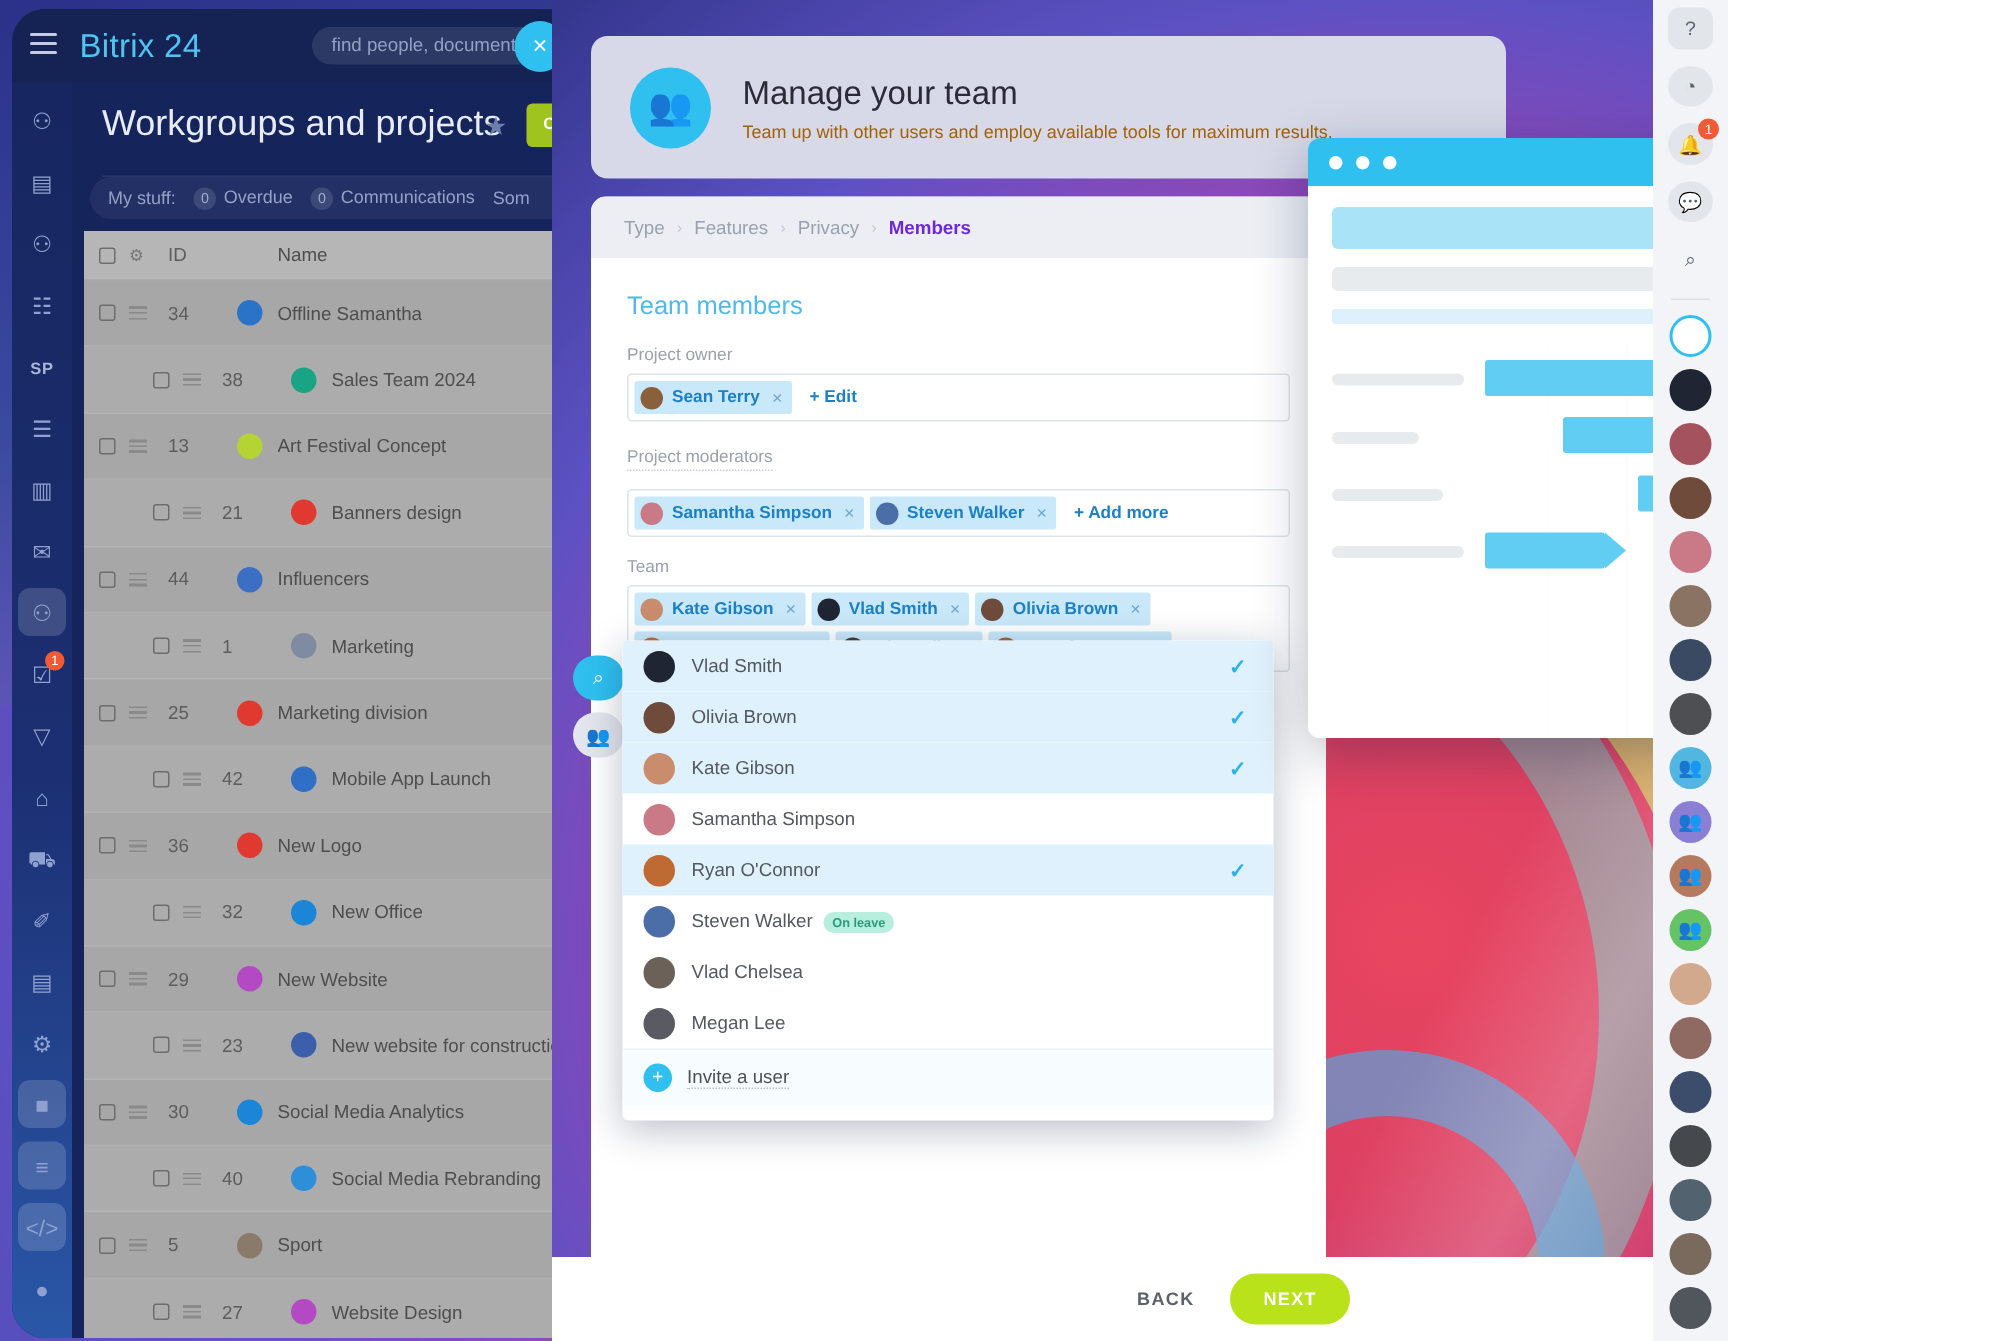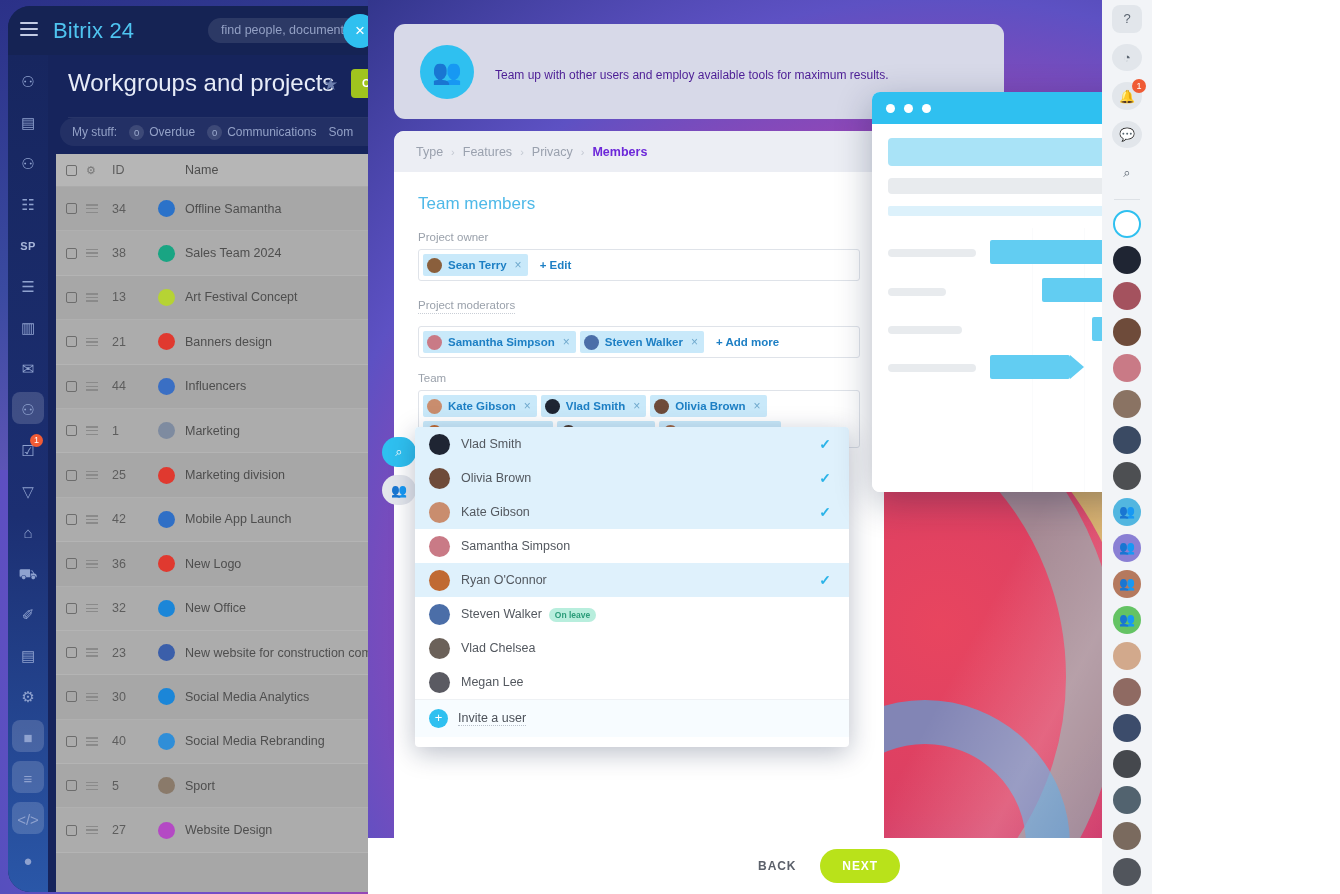--- a/index.html
+++ b/index.html
@@ -127,21 +127,21 @@
     background: #a7a7a7; overflow: hidden;
   }
   .grid-head {
     height: 33px; background: #b6b6b6; display: flex; align-items: center;
     font-size: 12.5px; color: #4a4a4a; border-bottom: 1px solid rgba(0,0,0,.06);
   }
   .grid-row {
     height: 44.4px; display: flex; align-items: center;
     font-size: 12.5px; color: #555; border-bottom: 1px solid rgba(255,255,255,.10);
   }
-  .grid-row.alt { background: rgba(255,255,255,.06); }
+  .grid-row.alt { background: rgba(255,255,255,.06); padding-left: 36px; }
   .c-chk { width: 30px; display: flex; justify-content: center; }
   .c-chk .box { width: 11px; height: 11px; border: 1.3px solid #6d6d6d; border-radius: 2px; }
   .c-drag { width: 26px; color: #7d7d7d; font-size: 11px; letter-spacing: 0; }
   .c-drag i { display: block; width: 12px; height: 1.4px; background: #8a8a8a; margin: 2.2px 0; }
   .c-id { width: 46px; color: #5d5d5d; }
   .c-ava { width: 27px; }
   .c-ava .av {
     width: 17px; height: 17px; border-radius: 50%; display: block;
   }
   .c-name { flex: 1; color: #4e4e4e; white-space: nowrap; overflow: hidden; }
@@ -191,21 +191,21 @@
   .hero {
     position: absolute; left: 26px; top: 24px; width: 610px; height: 95px;
     background: #d7d9e8; border-radius: 11px; display: flex; align-items: center;
   }
   .hero-icon {
     width: 54px; height: 54px; border-radius: 50%; background: #2fc0f0;
     margin-left: 26px; margin-right: 21px; display: flex; align-items: center;
     justify-content: center; color: #fff; font-size: 24px; flex: none;
   }
   .hero-title { font-size: 22px; color: #2b2b38; font-weight: 400; }
-  .hero-sub { font-size: 12px; color: #4c1d95; margin-top: 6px; }
+  .hero-sub { font-size: 12px; color: #a16207; margin-top: 6px; }
 
   .panel {
     position: absolute; left: 26px; top: 131px; width: 490px; height: 712px;
     background: #f6f7fa; border-radius: 10px 10px 0 0; overflow: hidden;
   }
   .crumbs {
     height: 41px; display: flex; align-items: center; padding-left: 22px;
     font-size: 12.5px; color: #9aa1ae; gap: 8px;
     background: #eceef4;
   }
@@ -564,20 +564,35 @@
               <i></i>
               <i></i>
               <i></i>
             </div>
             <div class="c-id">32</div>
             <div class="c-ava">
               <span class="av" style="background: rgb(27, 134, 216);"></span>
             </div>
             <div class="c-name">New Office</div>
           </div>
+          <div class="grid-row">
+            <div class="c-chk">
+              <div class="box"></div>
+            </div>
+            <div class="c-drag">
+              <i></i>
+              <i></i>
+              <i></i>
+            </div>
+            <div class="c-id">29</div>
+            <div class="c-ava">
+              <span class="av" style="background: rgb(180, 73, 196);"></span>
+            </div>
+            <div class="c-name">New Website</div>
+          </div>
           <div class="grid-row alt">
             <div class="c-chk">
               <div class="box"></div>
             </div>
             <div class="c-drag">
               <i></i>
               <i></i>
               <i></i>
             </div>
             <div class="c-id">23</div>
@@ -654,20 +669,21 @@
     <div class="modal-art">
       <div class="m-ring m-ring-teal"></div>
       <div class="m-ring m-ring-olive"></div>
       <div class="m-ring m-ring-blue"></div>
       <div class="m-sheen"></div>
     </div>
 
     <div class="hero">
       <div class="hero-icon">👥</div>
       <div>
+        <div class="hero-title">Manage your team</div>
         <div class="hero-sub">Team up with other users and employ available tools for maximum results.</div>
       </div>
     </div>
 
     <div class="panel">
       <div class="crumbs" id="crumbs">
           <span class="">Type</span>
           <span class="sep">›</span>
           <span class="">Features</span>
           <span class="sep">›</span>

